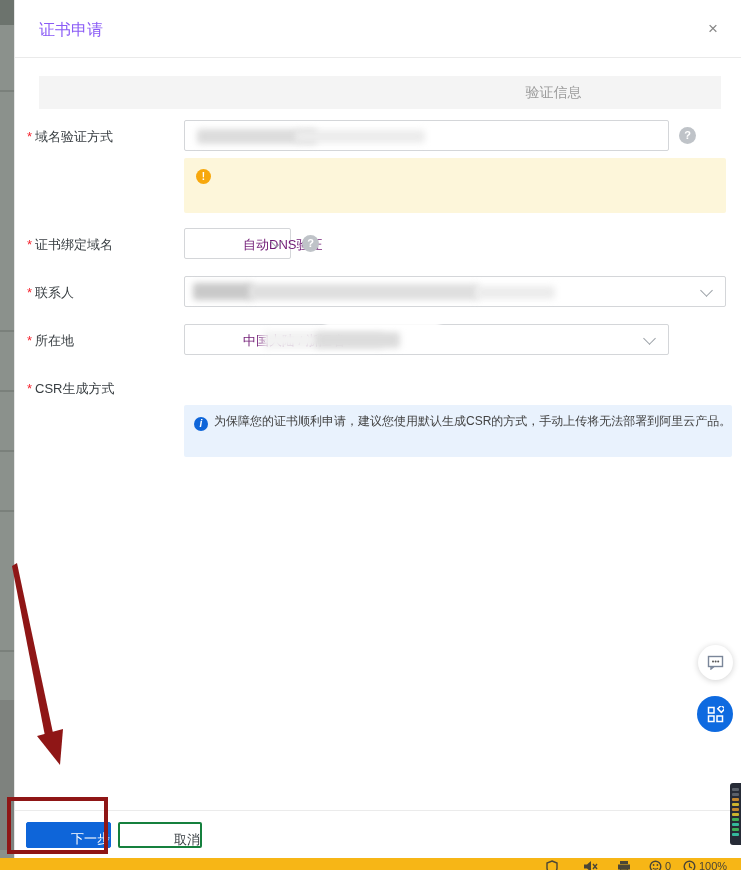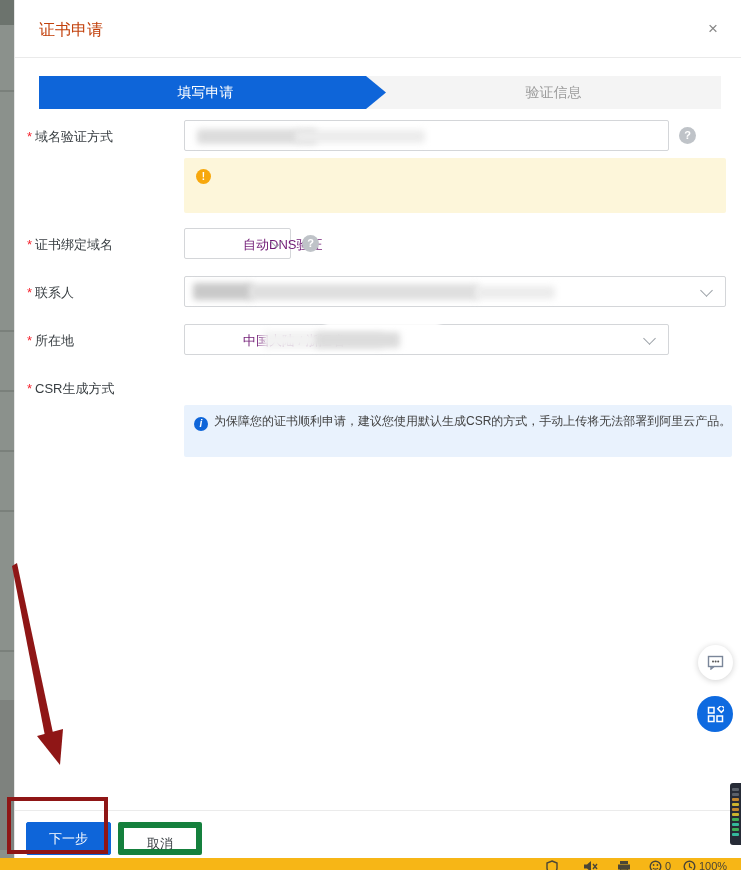--- a/index.html
+++ b/index.html
@@ -10,21 +10,21 @@
   }
   
   .underlay { position:absolute; left:0; top:0; width:14px; height:858px; background:#8b918c; }
   .underlay .seg-top { position:absolute; left:0; top:0; width:14px; height:25px; background:#6c736d; }
   .underlay .seg-bottom { position:absolute; left:0; top:700px; width:14px; height:150px; background:#7e827e; }
   .underlay .hline { position:absolute; left:0; width:14px; height:2px; background:#7a807b; }
   .top-notch { position:absolute; left:14px; top:0; width:16px; height:9px; background:#6c736d; }
 
   
   .dialog { position:absolute; left:14px; top:0; width:727px; height:858px; background:#fff; border-left:1px solid #e6e6e6; }
-  .dlg-title { position:absolute; left:24px; top:20px; font-size:16px; color:#c2410c; }
+  .dlg-title { position:absolute; left:24px; top:20px; font-size:16px; color:#8b5cf6; }
   .dlg-close { position:absolute; left:687px; top:18px; width:22px; height:22px; font-size:17px; color:#888;
                text-align:center; line-height:22px; cursor:pointer; }
   .dlg-header-divider { position:absolute; left:0; top:57px; width:727px; height:1px; background:#eaeaea; }
 
   
   .stepbar { position:absolute; left:24px; top:76px; width:682px; height:33px; background:#f4f4f4; }
   .step-active {
     position:absolute; left:0; top:0; width:347px; height:33px; background:#0e65d9; color:#fff;
     font-size:14px; display:flex; align-items:center; justify-content:center; padding-right:14px;
     clip-path:polygon(0 0, calc(100% - 20px) 0, 100% 50%, calc(100% - 20px) 100%, 0 100%);
@@ -61,23 +61,23 @@
   .notice-blue { position:absolute; left:169px; top:405px; width:548px; height:52px; background:#e9f2fd; border-radius:2px;
                  padding:7px 10px; font-size:12px; line-height:19px; }
   .notice-blue .icon { display:inline-block; width:14px; height:14px; border-radius:50%; background:#0e65d9; color:#fff;
                        font-size:10px; font-style:italic; font-weight:bold; text-align:center; line-height:14px;
                        margin-right:6px; vertical-align:-2px; }
   .notice-blue .line1 { color:#424242; white-space:nowrap; }
   .notice-blue .line2 { color:#f03a3a; white-space:nowrap; }
 
   
   .footer-divider { position:absolute; left:0; top:810px; width:727px; height:1px; background:#ebebeb; }
-  .btn { position:absolute; top:822px; height:33px; border-radius:2px; font-size:13px; text-align:center; line-height:31px; cursor:pointer; }
+  .btn { position:absolute; top:822px; height:26px; border-radius:2px; font-size:13px; text-align:right; line-height:31px; cursor:pointer; }
   .btn-primary { left:11px; width:85px; background:#0e65d9; color:#fff; border:1px solid #0e65d9; }
-  .btn-default { left:103px; width:84px; background:#fff; color:#373d41; border:6px solid #15803d; }
+  .btn-default { left:103px; width:84px; background:#fff; color:#373d41; border:2px solid #15803d; }
 
   
   .anno-rect { position:absolute; left:7px; top:797px; width:101px; height:57px; border:4px solid #8f1616; z-index:50; pointer-events:none; }
   .anno-arrow { position:absolute; left:0; top:550px; width:90px; height:230px; z-index:50; pointer-events:none; }
 
   
   .float-chat { position:absolute; left:698px; top:645px; width:35px; height:35px; border-radius:50%; background:#fff;
                 box-shadow:0 1px 6px rgba(0,0,0,0.18); display:flex; align-items:center; justify-content:center; z-index:40; cursor:pointer; }
   .float-apps { position:absolute; left:697px; top:696px; width:36px; height:36px; border-radius:50%; background:#0e6ae0;
                 display:flex; align-items:center; justify-content:center; z-index:40; cursor:pointer; }
@@ -107,21 +107,20 @@
 </div>
 <div class="top-notch"></div>
 
 <div class="dialog">
 
   <div class="dlg-title">证书申请</div>
   <div class="dlg-close">×</div>
   <div class="dlg-header-divider"></div>
 
   <div class="stepbar">
-    <div class="step-active">填写申请</div>
     <div class="step-next">验证信息</div>
   </div>
 
   <div class="fld-label" style="top:128px">
     <span class="req">*</span><span>域名验证方式</span>
   </div>
   <div class="ctl" style="top:120px; width:485px; height:31px;">
     <div class="blurblob" style="left:12px; top:8px; width:120px; height:15px; background:#dcdcdc;"></div>
     <div class="blurblob" style="left:110px; top:9px; width:130px; height:13px; background:#ececec;"></div>
   </div>

